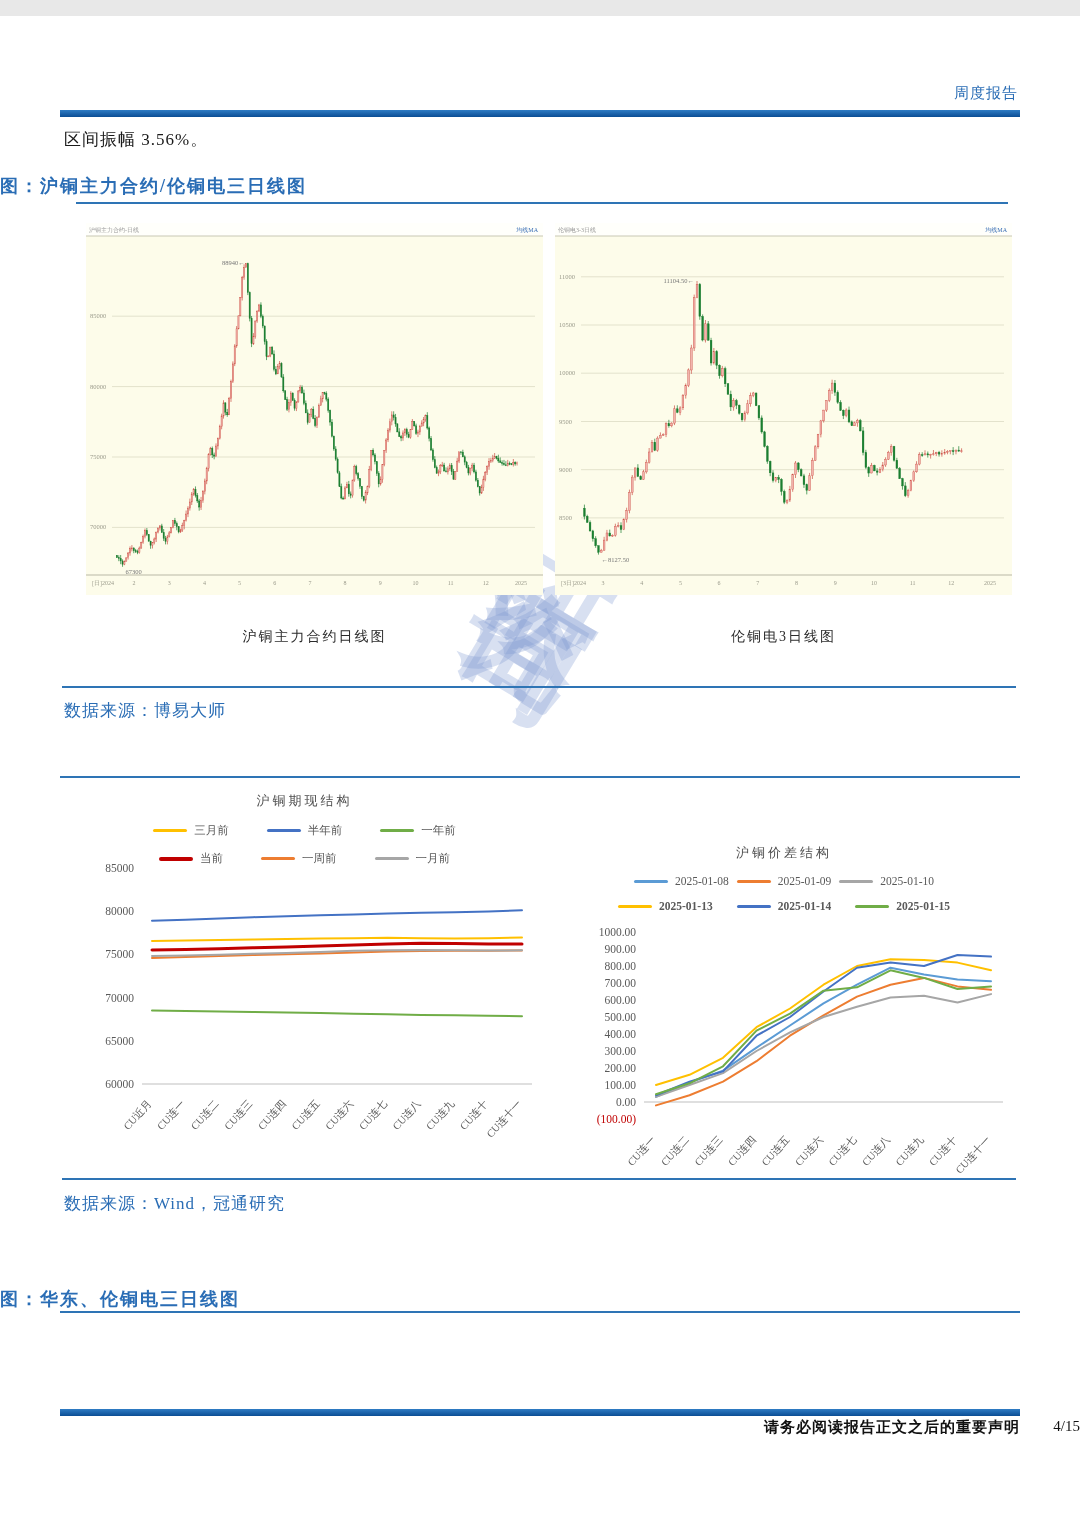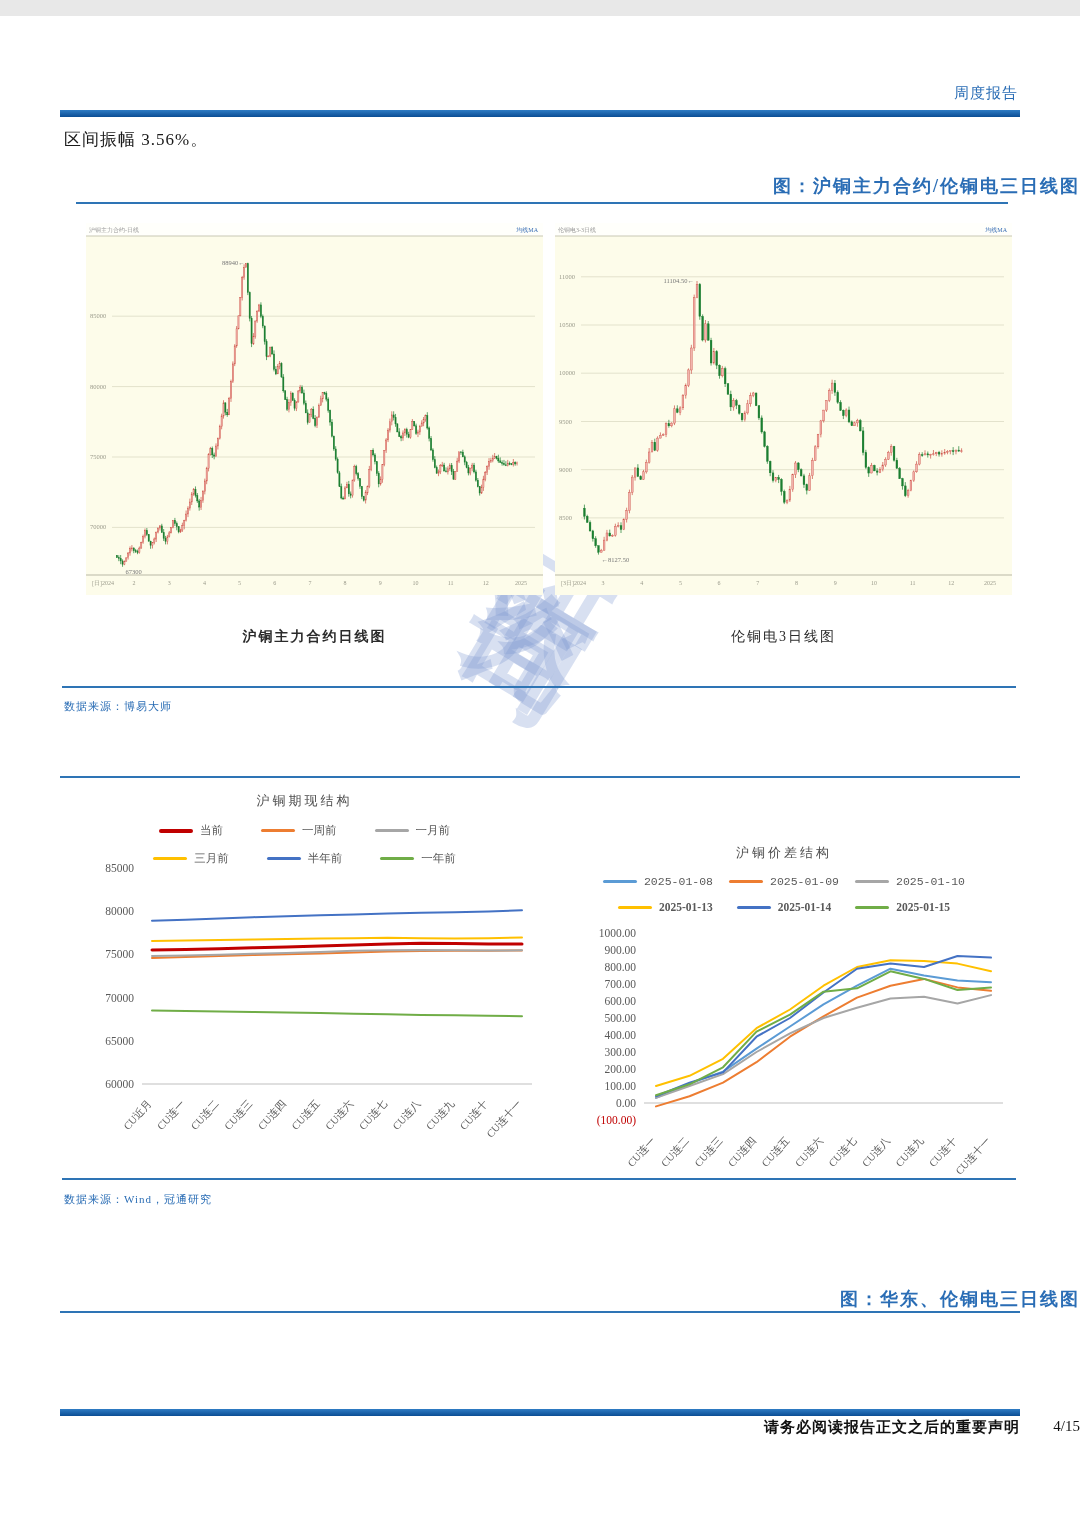--- a/index.html
+++ b/index.html
@@ -4,25 +4,25 @@
 <style>
   html,body{margin:0;padding:0;background:#e8e8e8;}
   .page{
     position:relative;width:1080px;height:1527px;margin:16px auto;background:#ffffff;
     font-family:"Liberation Serif","DejaVu Serif",serif;color:#111;overflow:hidden;
   }
   .abs{position:absolute;}
   .header-label{top:68px;right:62px;color:#2A6DB5;font-size:15px;letter-spacing:1px;}
   .header-bar{top:94px;left:60px;width:960px;height:7px;background:linear-gradient(180deg,#2F7CC4,#0B4D94);}
   .intro{top:112px;left:64px;font-size:17px;color:#1a1a1a;letter-spacing:1px;}
-  .fig-title{left:0;width:100%;text-align:right;color:#2A6DB5;font-size:18px;font-weight:bold;letter-spacing:2px;}
+  .fig-title{left:0;width:100%;text-align:left;color:#2A6DB5;font-size:18px;font-weight:bold;letter-spacing:2px;}
   .rule{height:2px;background:#2E74B5;}
   .candle-panel{position:absolute;width:457px;height:372px;background:#FDFCEA;}
   .caption{position:absolute;width:457px;text-align:center;font-size:14px;color:#2b2b2b;letter-spacing:2px;}
-  .source{color:#2A6DB5;font-size:11px;letter-spacing:1px;}
+  .source{color:#2A6DB5;font-size:17px;letter-spacing:1px;}
   .lc-block{position:absolute;}
   .lc-title{text-align:center;font-size:13px;color:#4d4d4d;letter-spacing:3px;}
   .lc-legend{display:flex;justify-content:center;gap:38px;margin-top:13px;}
   .lc-legend .item{display:flex;align-items:center;gap:7px;font-size:11.5px;color:#595959;}
   .lc-legend .sw{display:inline-block;width:34px;height:3px;border-radius:2px;}
   .watermark{
     top:470px;left:545px;writing-mode:vertical-rl;font-size:118px;line-height:1;
     letter-spacing:14px;color:rgba(125,152,210,0.30);transform:rotate(31deg);
     transform-origin:50% 50%;pointer-events:none;user-select:none;font-weight:bold;
   }
@@ -809,56 +809,56 @@
         <text x="202.8" y="362" font-size="6" fill="#9B9B8C" text-anchor="middle">7</text>
         <text x="241.5" y="362" font-size="6" fill="#9B9B8C" text-anchor="middle">8</text>
         <text x="280.2" y="362" font-size="6" fill="#9B9B8C" text-anchor="middle">9</text>
         <text x="318.9" y="362" font-size="6" fill="#9B9B8C" text-anchor="middle">10</text>
         <text x="357.6" y="362" font-size="6" fill="#9B9B8C" text-anchor="middle">11</text>
         <text x="396.3" y="362" font-size="6" fill="#9B9B8C" text-anchor="middle">12</text>
         <text x="435.0" y="362" font-size="6" fill="#9B9B8C" text-anchor="middle">2025</text>
       </svg>
   </div>
 
-  <div class="caption" style="top:612px;left:86px;font-weight:bold;">沪铜主力合约日线图</div>
+  <div class="caption" style="top:612px;left:86px;">沪铜主力合约日线图</div>
   <div class="caption" style="top:612px;left:555px;">伦铜电3日线图</div>
 
   <div class="abs rule" style="top:670px;left:62px;width:954px;"></div>
   <div class="abs source" style="top:683px;left:64px;">数据来源：博易大师</div>
 
   <div class="abs rule" style="top:760px;left:60px;width:960px;"></div>
 
   <div class="lc-block" style="top:776px;left:62px;width:485px;">
     <div class="lc-title">沪铜期现结构</div>
+    <div class="lc-legend" id="legend2b">
+        <span class="item">
+          <span class="sw" style="background: rgb(255, 192, 0);"></span>
+          <span>三月前</span>
+        </span>
+        <span class="item">
+          <span class="sw" style="background: rgb(68, 114, 196);"></span>
+          <span>半年前</span>
+        </span>
+        <span class="item">
+          <span class="sw" style="background: rgb(112, 173, 71);"></span>
+          <span>一年前</span>
+        </span>
+      </div>
     <div class="lc-legend" id="legend2a">
         <span class="item">
           <span class="sw" style="background: rgb(192, 0, 0); height: 4px;"></span>
           <span>当前</span>
         </span>
         <span class="item">
           <span class="sw" style="background: rgb(237, 125, 49);"></span>
           <span>一周前</span>
         </span>
         <span class="item">
           <span class="sw" style="background: rgb(166, 166, 166);"></span>
           <span>一月前</span>
-        </span>
-      </div>
-    <div class="lc-legend" id="legend2b">
-        <span class="item">
-          <span class="sw" style="background: rgb(255, 192, 0);"></span>
-          <span>三月前</span>
-        </span>
-        <span class="item">
-          <span class="sw" style="background: rgb(68, 114, 196);"></span>
-          <span>半年前</span>
-        </span>
-        <span class="item">
-          <span class="sw" style="background: rgb(112, 173, 71);"></span>
-          <span>一年前</span>
         </span>
       </div>
     <svg id="line2" width="485" height="305" style="margin-top:-14px;display:block;">
         <text x="72" y="236.0" font-size="11.5" fill="#595959" text-anchor="end">60000</text>
         <text x="72" y="192.8" font-size="11.5" fill="#595959" text-anchor="end">65000</text>
         <text x="72" y="149.6" font-size="11.5" fill="#595959" text-anchor="end">70000</text>
         <text x="72" y="106.4" font-size="11.5" fill="#595959" text-anchor="end">75000</text>
         <text x="72" y="63.2" font-size="11.5" fill="#595959" text-anchor="end">80000</text>
         <text x="72" y="20.0" font-size="11.5" fill="#595959" text-anchor="end">85000</text>
         <line x1="80" y1="232.0" x2="470" y2="232.0" stroke="#BFBFBF" stroke-width="1.2"></line>
@@ -878,21 +878,21 @@
         <text x="325.5" y="252" font-size="10.5" fill="#595959" text-anchor="end" transform="rotate(-48 325.5 252)">CU连七</text>
         <text x="359.1" y="252" font-size="10.5" fill="#595959" text-anchor="end" transform="rotate(-48 359.1 252)">CU连八</text>
         <text x="392.7" y="252" font-size="10.5" fill="#595959" text-anchor="end" transform="rotate(-48 392.7 252)">CU连九</text>
         <text x="426.4" y="252" font-size="10.5" fill="#595959" text-anchor="end" transform="rotate(-48 426.4 252)">CU连十</text>
         <text x="460.0" y="252" font-size="10.5" fill="#595959" text-anchor="end" transform="rotate(-48 460.0 252)">CU连十一</text>
       </svg>
   </div>
 
   <div class="lc-block" style="top:828px;left:548px;width:472px;">
     <div class="lc-title">沪铜价差结构</div>
-    <div class="lc-legend" id="legend3a" style="gap:16px;font-family:Liberation Mono, monospace;">
+    <div class="lc-legend" id="legend3a" style="gap:8px;">
         <span class="item">
           <span class="sw" style="background: rgb(91, 155, 213);"></span>
           <span>2025-01-08</span>
         </span>
         <span class="item">
           <span class="sw" style="background: rgb(237, 125, 49);"></span>
           <span>2025-01-09</span>
         </span>
         <span class="item">
           <span class="sw" style="background: rgb(166, 166, 166);"></span>

